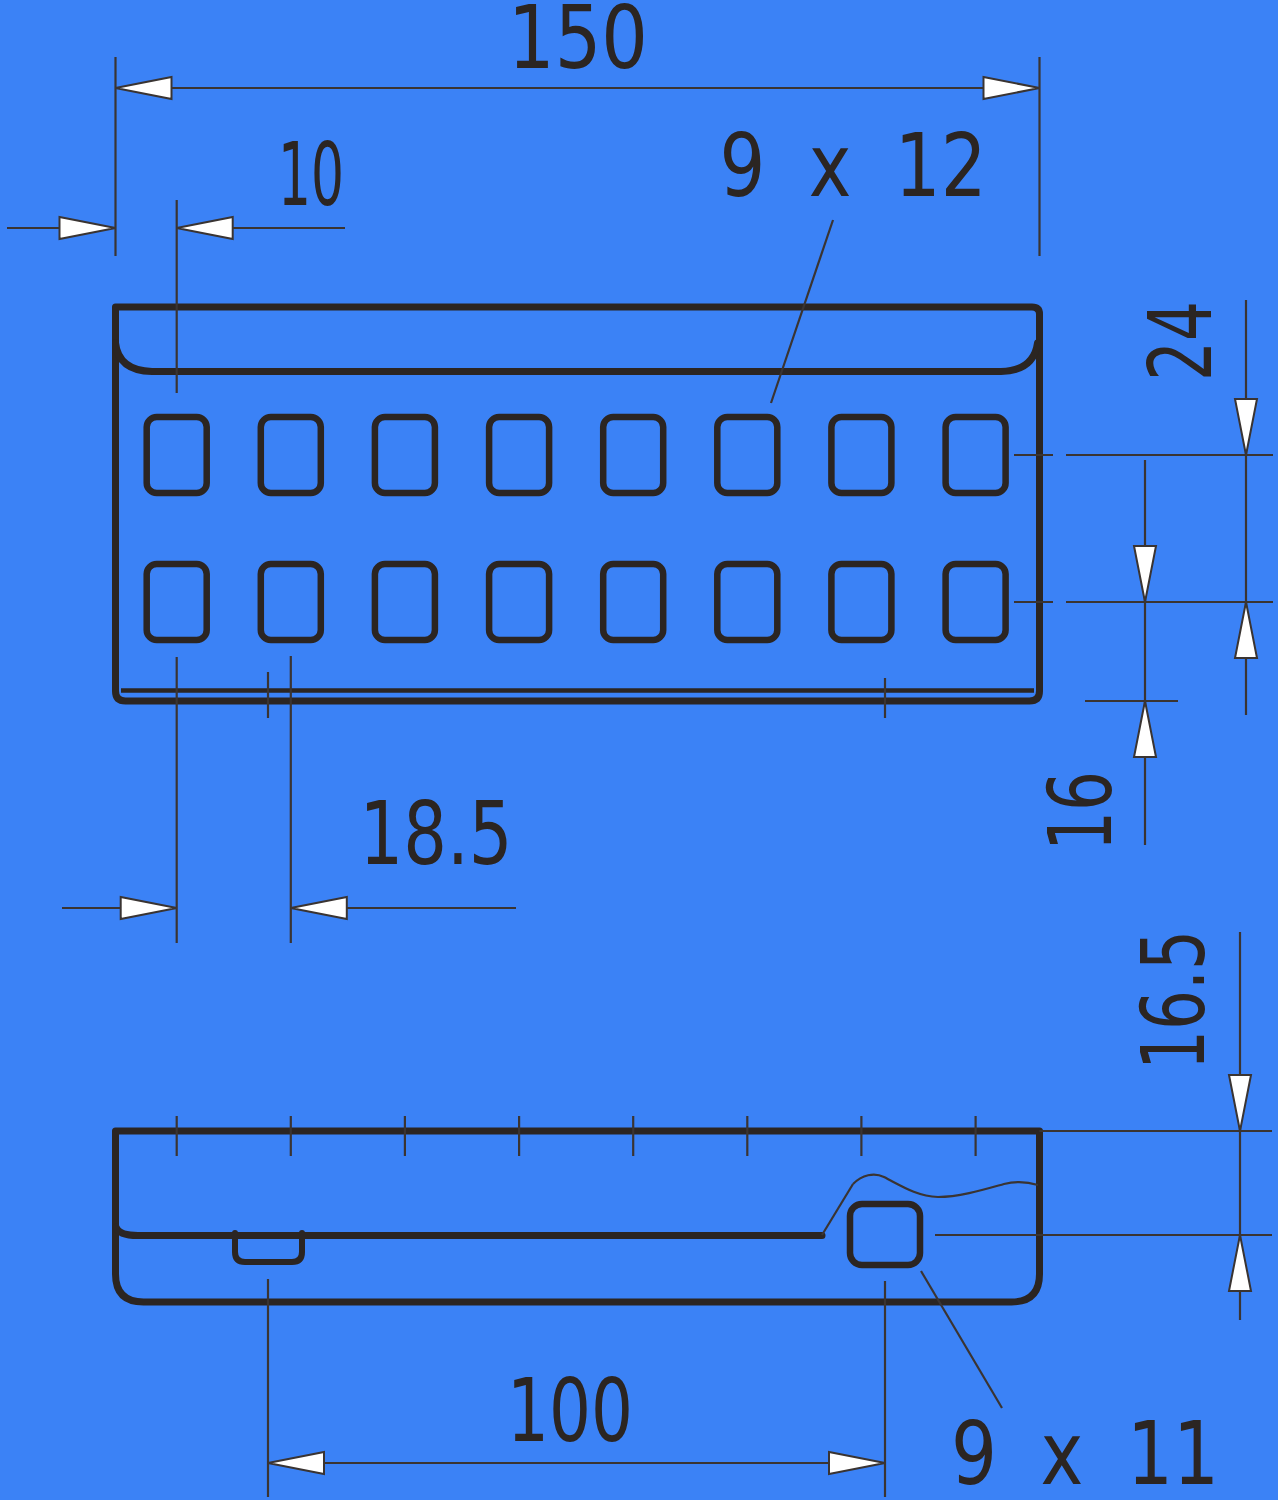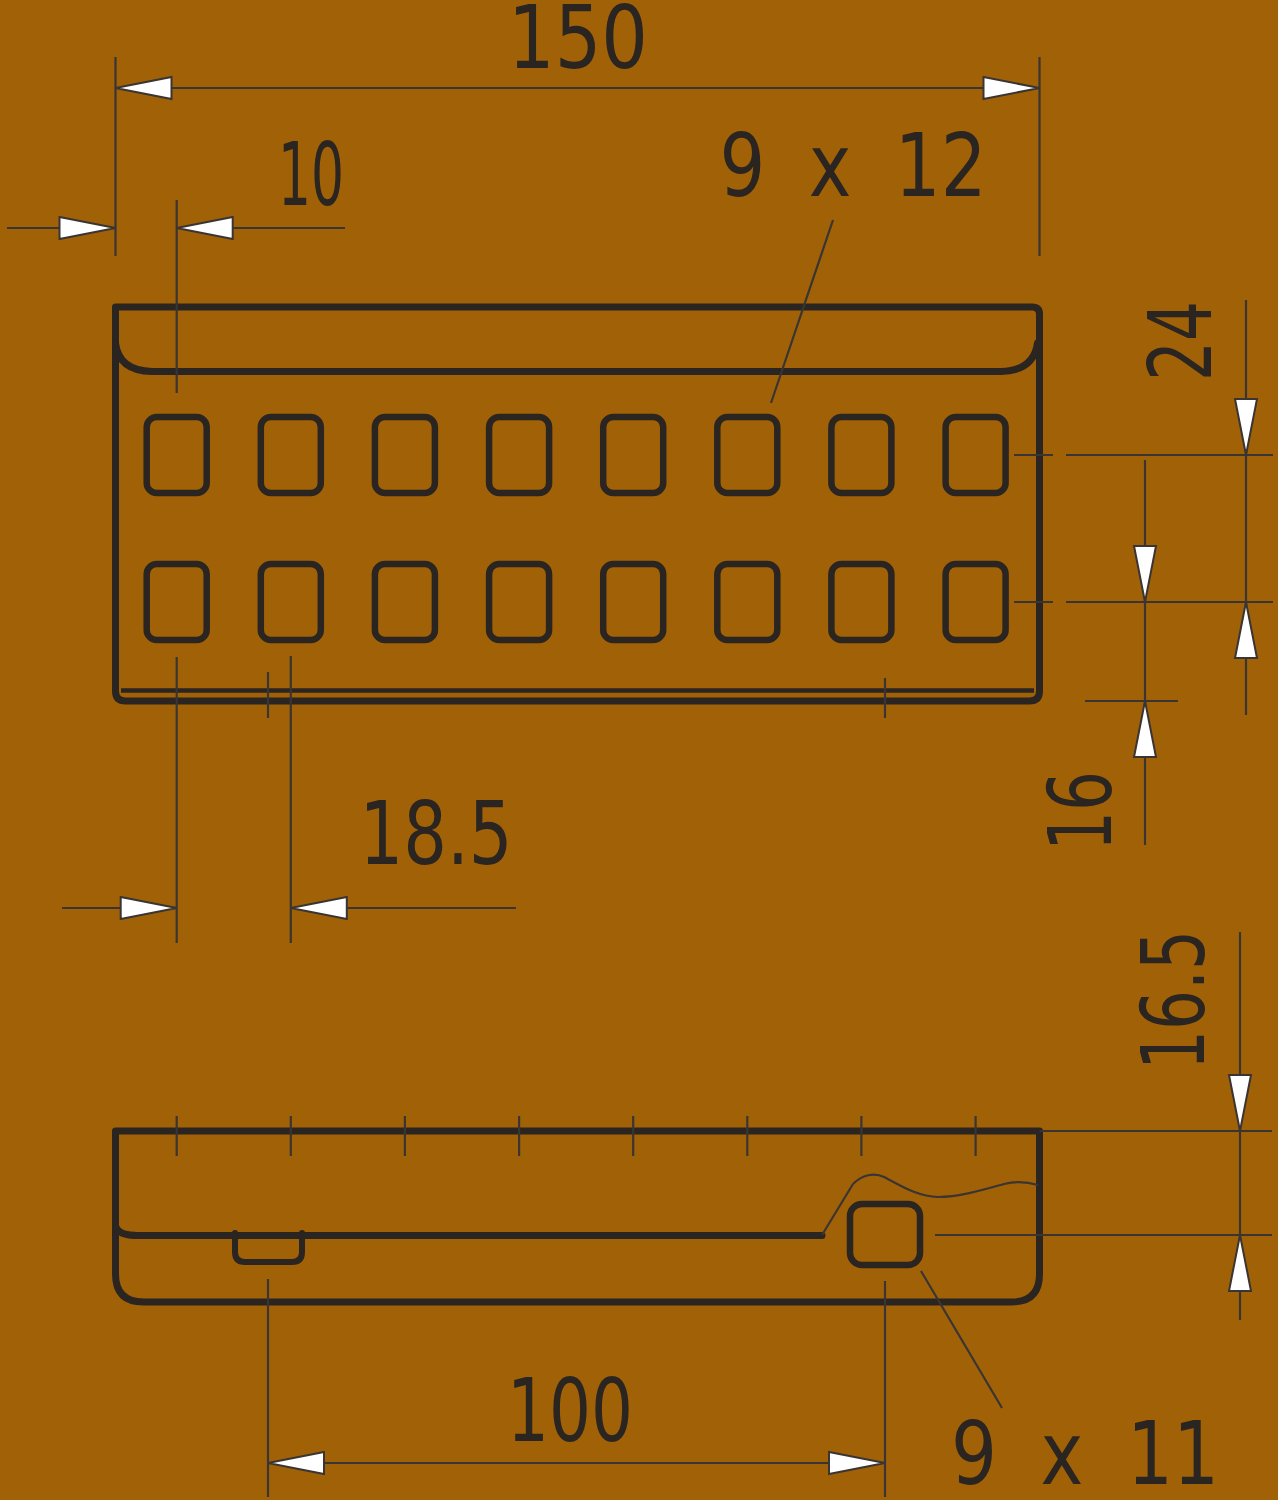--- a/index.html
+++ b/index.html
@@ -4,21 +4,21 @@
 <style>
   html, body {
     margin: 0;
     padding: 0;
     background: #ffffff;
   }
   .stage {
     position: relative;
     width: 1278px;
     height: 1500px;
-    background: #a16207;
+    background: #3b82f6;
     overflow: hidden;
   }
   svg { display: block; }
   .outline      { fill: none; stroke: #2b2522; stroke-width: 7; stroke-linejoin: round; stroke-linecap: round; }
   .outline-med  { fill: none; stroke: #2b2522; stroke-width: 6; stroke-linejoin: round; stroke-linecap: round; }
   .inner-edge   { fill: none; stroke: #2b2522; stroke-width: 4.5; stroke-linecap: butt; }
   .hole         { fill: none; stroke: #2b2522; stroke-width: 6.5; }
   .thin         { fill: none; stroke: #3a3432; stroke-width: 2.2; stroke-linecap: butt; }
   .arrow        { fill: #ffffff; stroke: #3a3432; stroke-width: 2; stroke-linejoin: miter; }
   .dim-text {

